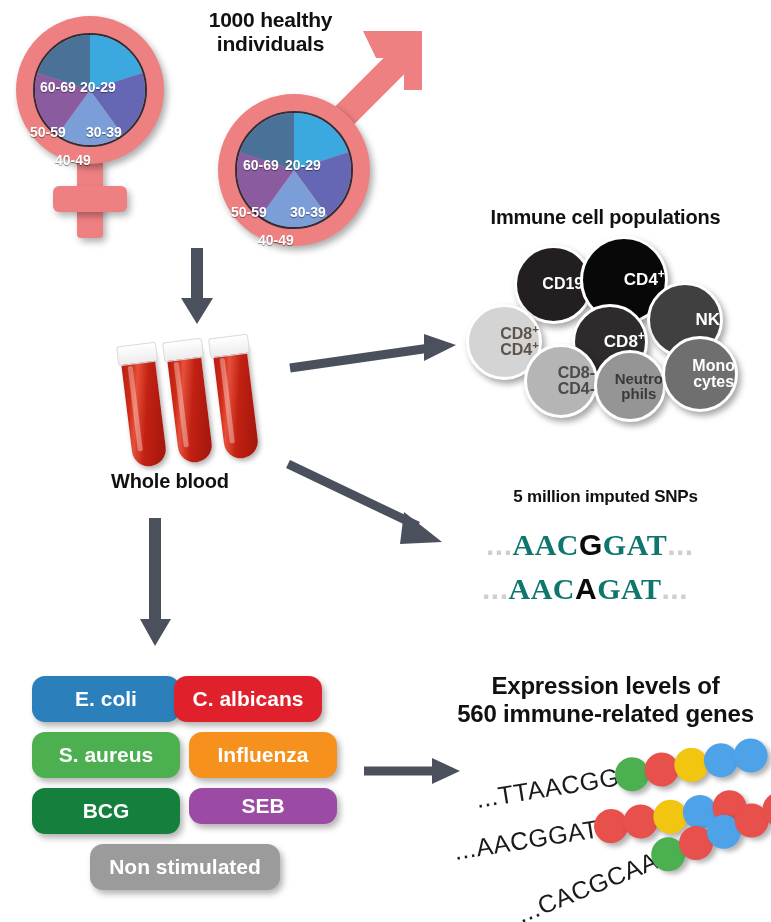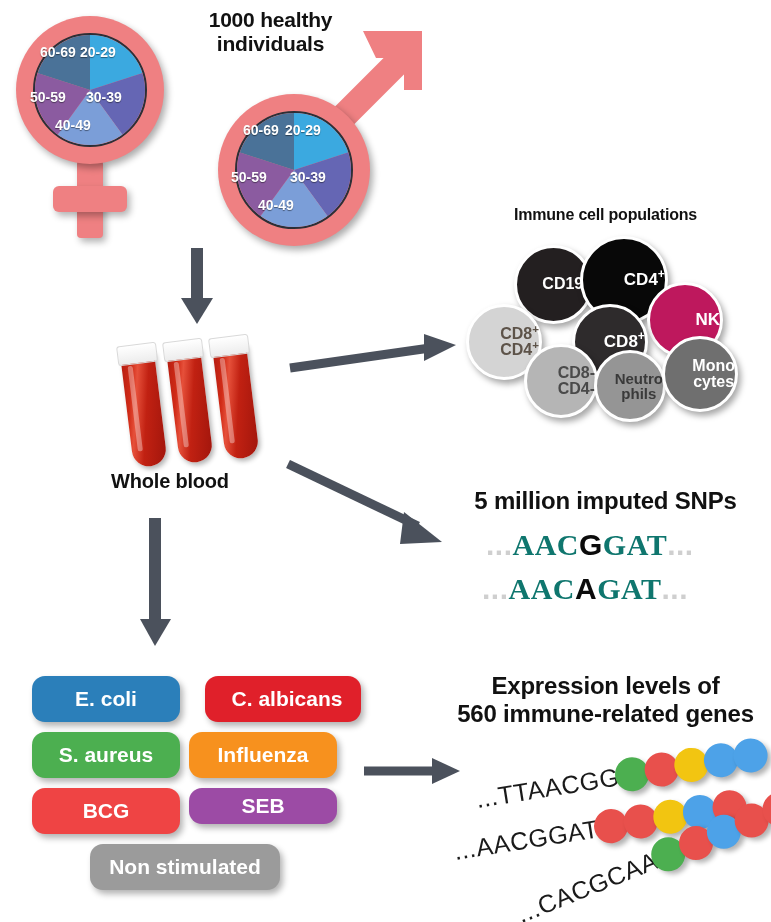--- a/index.html
+++ b/index.html
@@ -6,34 +6,34 @@
   body{width:771px;height:922px;position:relative;overflow:hidden;
        font-family:"Liberation Sans","DejaVu Sans",sans-serif;}
   .stage{position:absolute;left:0;top:0;width:771px;height:922px;}
 
   .abs{position:absolute;}
 
   
   .hd{font-weight:bold;color:#111111;text-align:center;line-height:1.16;
       letter-spacing:-0.2px;}
   #h-cohort{left:168px;top:8px;width:205px;font-size:21px;}
-  #h-immune{left:440px;top:206px;width:331px;font-size:16px;}
-  #h-snp{left:440px;top:487px;width:331px;font-size:24px;}
+  #h-immune{left:440px;top:206px;width:331px;font-size:20px;}
+  #h-snp{left:440px;top:487px;width:331px;font-size:17px;}
   #h-expr{left:440px;top:672px;width:331px;font-size:24px;}
   #lbl-blood{left:60px;top:470px;width:220px;font-size:20px;}
 
   
   .sym{position:absolute;}
   .ring{position:absolute;border-radius:50%;background:#ef8082;
         box-shadow:3px 4px 7px rgba(0,0,0,.33);}
   .pie{position:absolute;border-radius:50%;overflow:hidden;
        border:2px solid #2c2f36;box-sizing:border-box;}
   .slice{position:absolute;left:0;top:0;width:100%;height:100%;}
   .pielabel{position:absolute;color:#ffffff;font-weight:bold;
-            text-shadow:0 1px 1px rgba(0,0,0,.45);white-space:nowrap;}
+            text-shadow:0 1px 1px rgba(0,0,0,.45);white-space:nowrap;margin-top:35px;}
 
   .fbar{position:absolute;background:#ef8082;box-shadow:3px 4px 7px rgba(0,0,0,.3);}
 
   
   .arrow svg{display:block;}
 
   
   .tube{position:absolute;width:34px;height:114px;transform-origin:50% 0%;}
   .tube .glass{position:absolute;left:0;top:0;width:34px;height:114px;
       background:linear-gradient(100deg,#b11b11 0%,#d02a16 22%,#e6503a 34%,#c12112 55%,#a0150c 100%);
@@ -191,21 +191,21 @@
   <div class="abs" style="left:466px;top:236px;width:300px;height:190px;">
 
     <div class="cell" style="left:48px;top:9px;width:79px;height:79px;font-size:16px;background:#231f20;color:#fff;">
       <span><span>CD19</span><sup>+</sup></span>
     </div>
 
     <div class="cell" style="left:114px;top:0px;width:88px;height:88px;font-size:17px;background:#080808;color:#fff;">
       <span><span>CD4</span><sup>+</sup></span>
     </div>
 
-    <div class="cell" style="left:181px;top:46px;width:76px;height:76px;font-size:17px;background:#be185d;color:#fff;">
+    <div class="cell" style="left:181px;top:46px;width:76px;height:76px;font-size:17px;background:#404040;color:#fff;">
       <span>NK</span>
     </div>
 
     <div class="cell" style="left:106px;top:68px;width:76px;height:76px;font-size:17px;background:#2e2b2c;color:#fff;">
       <span><span>CD8</span><sup>+</sup></span>
     </div>
 
     <div class="cell" style="left:0px;top:68px;width:76px;height:76px;font-size:16px;background:#d4d4d4;color:#5d5349;">
       <span>
         <span>CD8</span><sup>+</sup><br>
@@ -239,24 +239,24 @@
     <div class="snpline" style="left:8px;top:0px;">
       <span class="dim">...</span><span class="mid">AAC</span><span class="hot">G</span><span class="mid">GAT</span><span class="dim">...</span>
     </div>
     <div class="snpline" style="left:4px;top:44px;text-align:center;">
       <span class="dim">...</span><span class="mid">AAC</span><span class="hot">A</span><span class="mid">GAT</span><span class="dim">...</span>
     </div>
   </div>
 
   <div class="abs" style="left:32px;top:676px;width:320px;height:220px;">
     <div class="stim" style="left:0px;top:0px;width:148px;height:46px;background:#2b7fba;">E. coli</div>
-    <div class="stim" style="left:173px;top:0px;width:148px;height:46px;background:#e0202a;padding-left:8px;">C. albicans</div>
+    <div class="stim" style="left:142px;top:0px;width:148px;height:46px;background:#e0202a;">C. albicans</div>
     <div class="stim" style="left:0px;top:56px;width:148px;height:46px;background:#4caf50;text-align:center;">S. aureus</div>
     <div class="stim" style="left:157px;top:56px;width:148px;height:46px;background:#f7911e;">Influenza</div>
-    <div class="stim" style="left:0px;top:112px;width:148px;height:46px;background:#ef4444;">BCG</div>
+    <div class="stim" style="left:0px;top:112px;width:148px;height:46px;background:#15803d;">BCG</div>
     <div class="stim" style="left:157px;top:112px;width:148px;height:36px;background:#9c4ba5;">SEB</div>
     <div class="stim" style="left:58px;top:168px;width:190px;height:46px;background:#9b9b9b;">Non stimulated</div>
   </div>
 
   <div class="abs" style="left:460px;top:736px;width:311px;height:176px;">
 
     <div class="strand" style="left:16px;top:46px;transform:rotate(-9deg);">
       <span class="seq">...TTAACGG</span>
       <span class="bead" style="background:#4caf50;"></span>
       <span class="bead" style="background:#e8504c;"></span>

